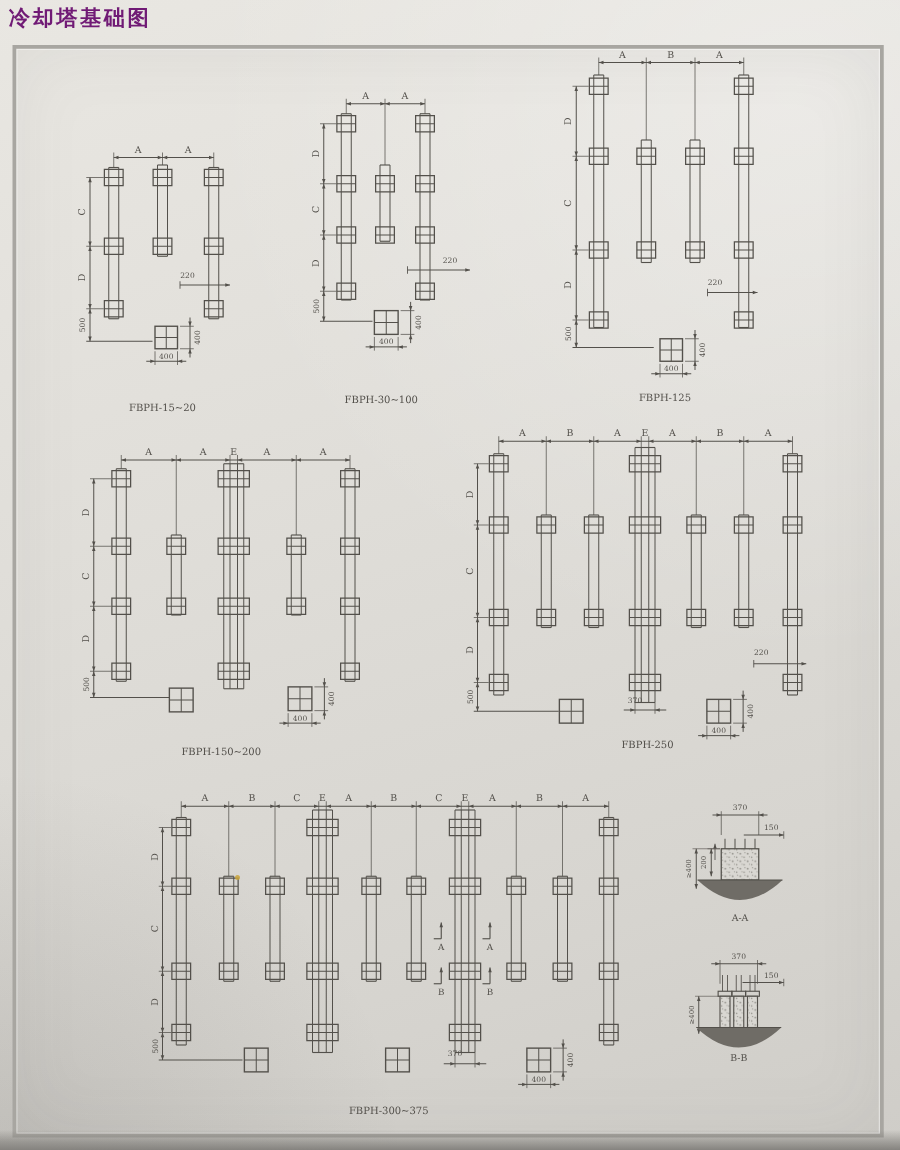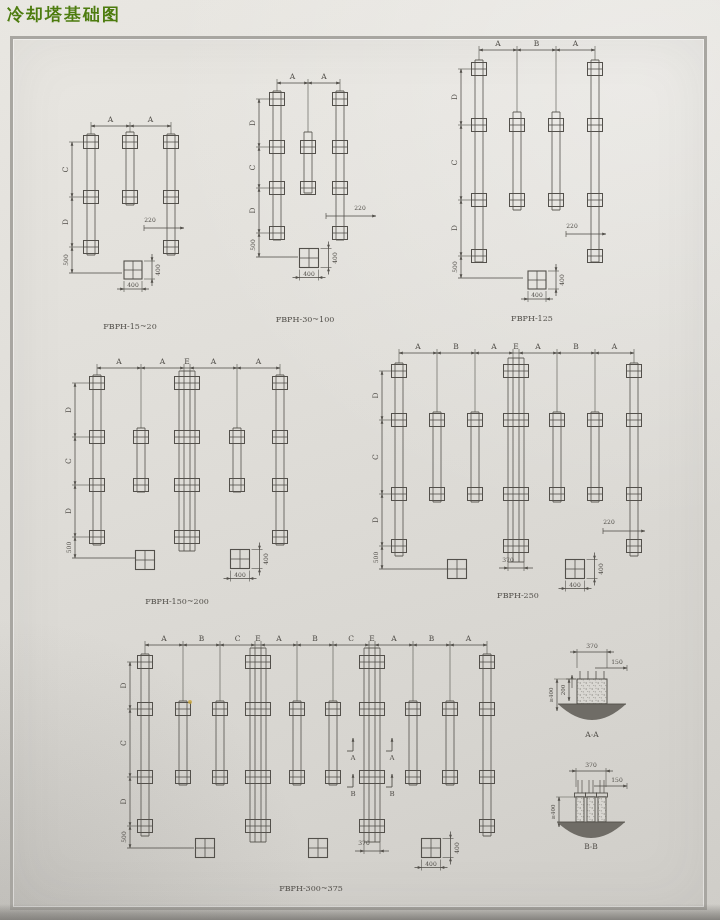--- a/index.html
+++ b/index.html
@@ -6,21 +6,21 @@
 body{
   width:720px;height:920px;position:relative;overflow:hidden;
   font-family:"Liberation Sans",sans-serif;
   background:
     radial-gradient(120% 90% at 88% 8%, rgba(255,255,255,.30), rgba(255,255,255,0) 55%),
     radial-gradient(90% 70% at 0% 102%, rgba(55,53,50,.14), rgba(0,0,0,0) 50%),
     linear-gradient(163deg,#e9e7e2 0%,#e0ded9 40%,#d7d5d0 75%,#cfcdc8 100%);
 }
 #page-title{
   position:absolute;left:7px;top:3px;margin:0;
-  font-size:17px;font-weight:600;letter-spacing:2px;color:#4d7c0f;
+  font-size:17px;font-weight:600;letter-spacing:2px;color:#701a75;
   font-family:"Liberation Sans",sans-serif;
 }
 #frame{
   position:absolute;left:10px;top:36px;width:691px;height:868px;
   border:3px solid #a8a6a1;
   box-shadow:inset 0 0 0 1px rgba(255,255,255,.45), inset 0 0 55px rgba(95,92,88,.08);
 }
 #drawing{position:absolute;left:0;top:0;width:720px;height:920px;}
 #drawing svg{position:absolute;overflow:visible;}
 #drawing text{font-family:"DejaVu Serif","Liberation Serif",serif;}

